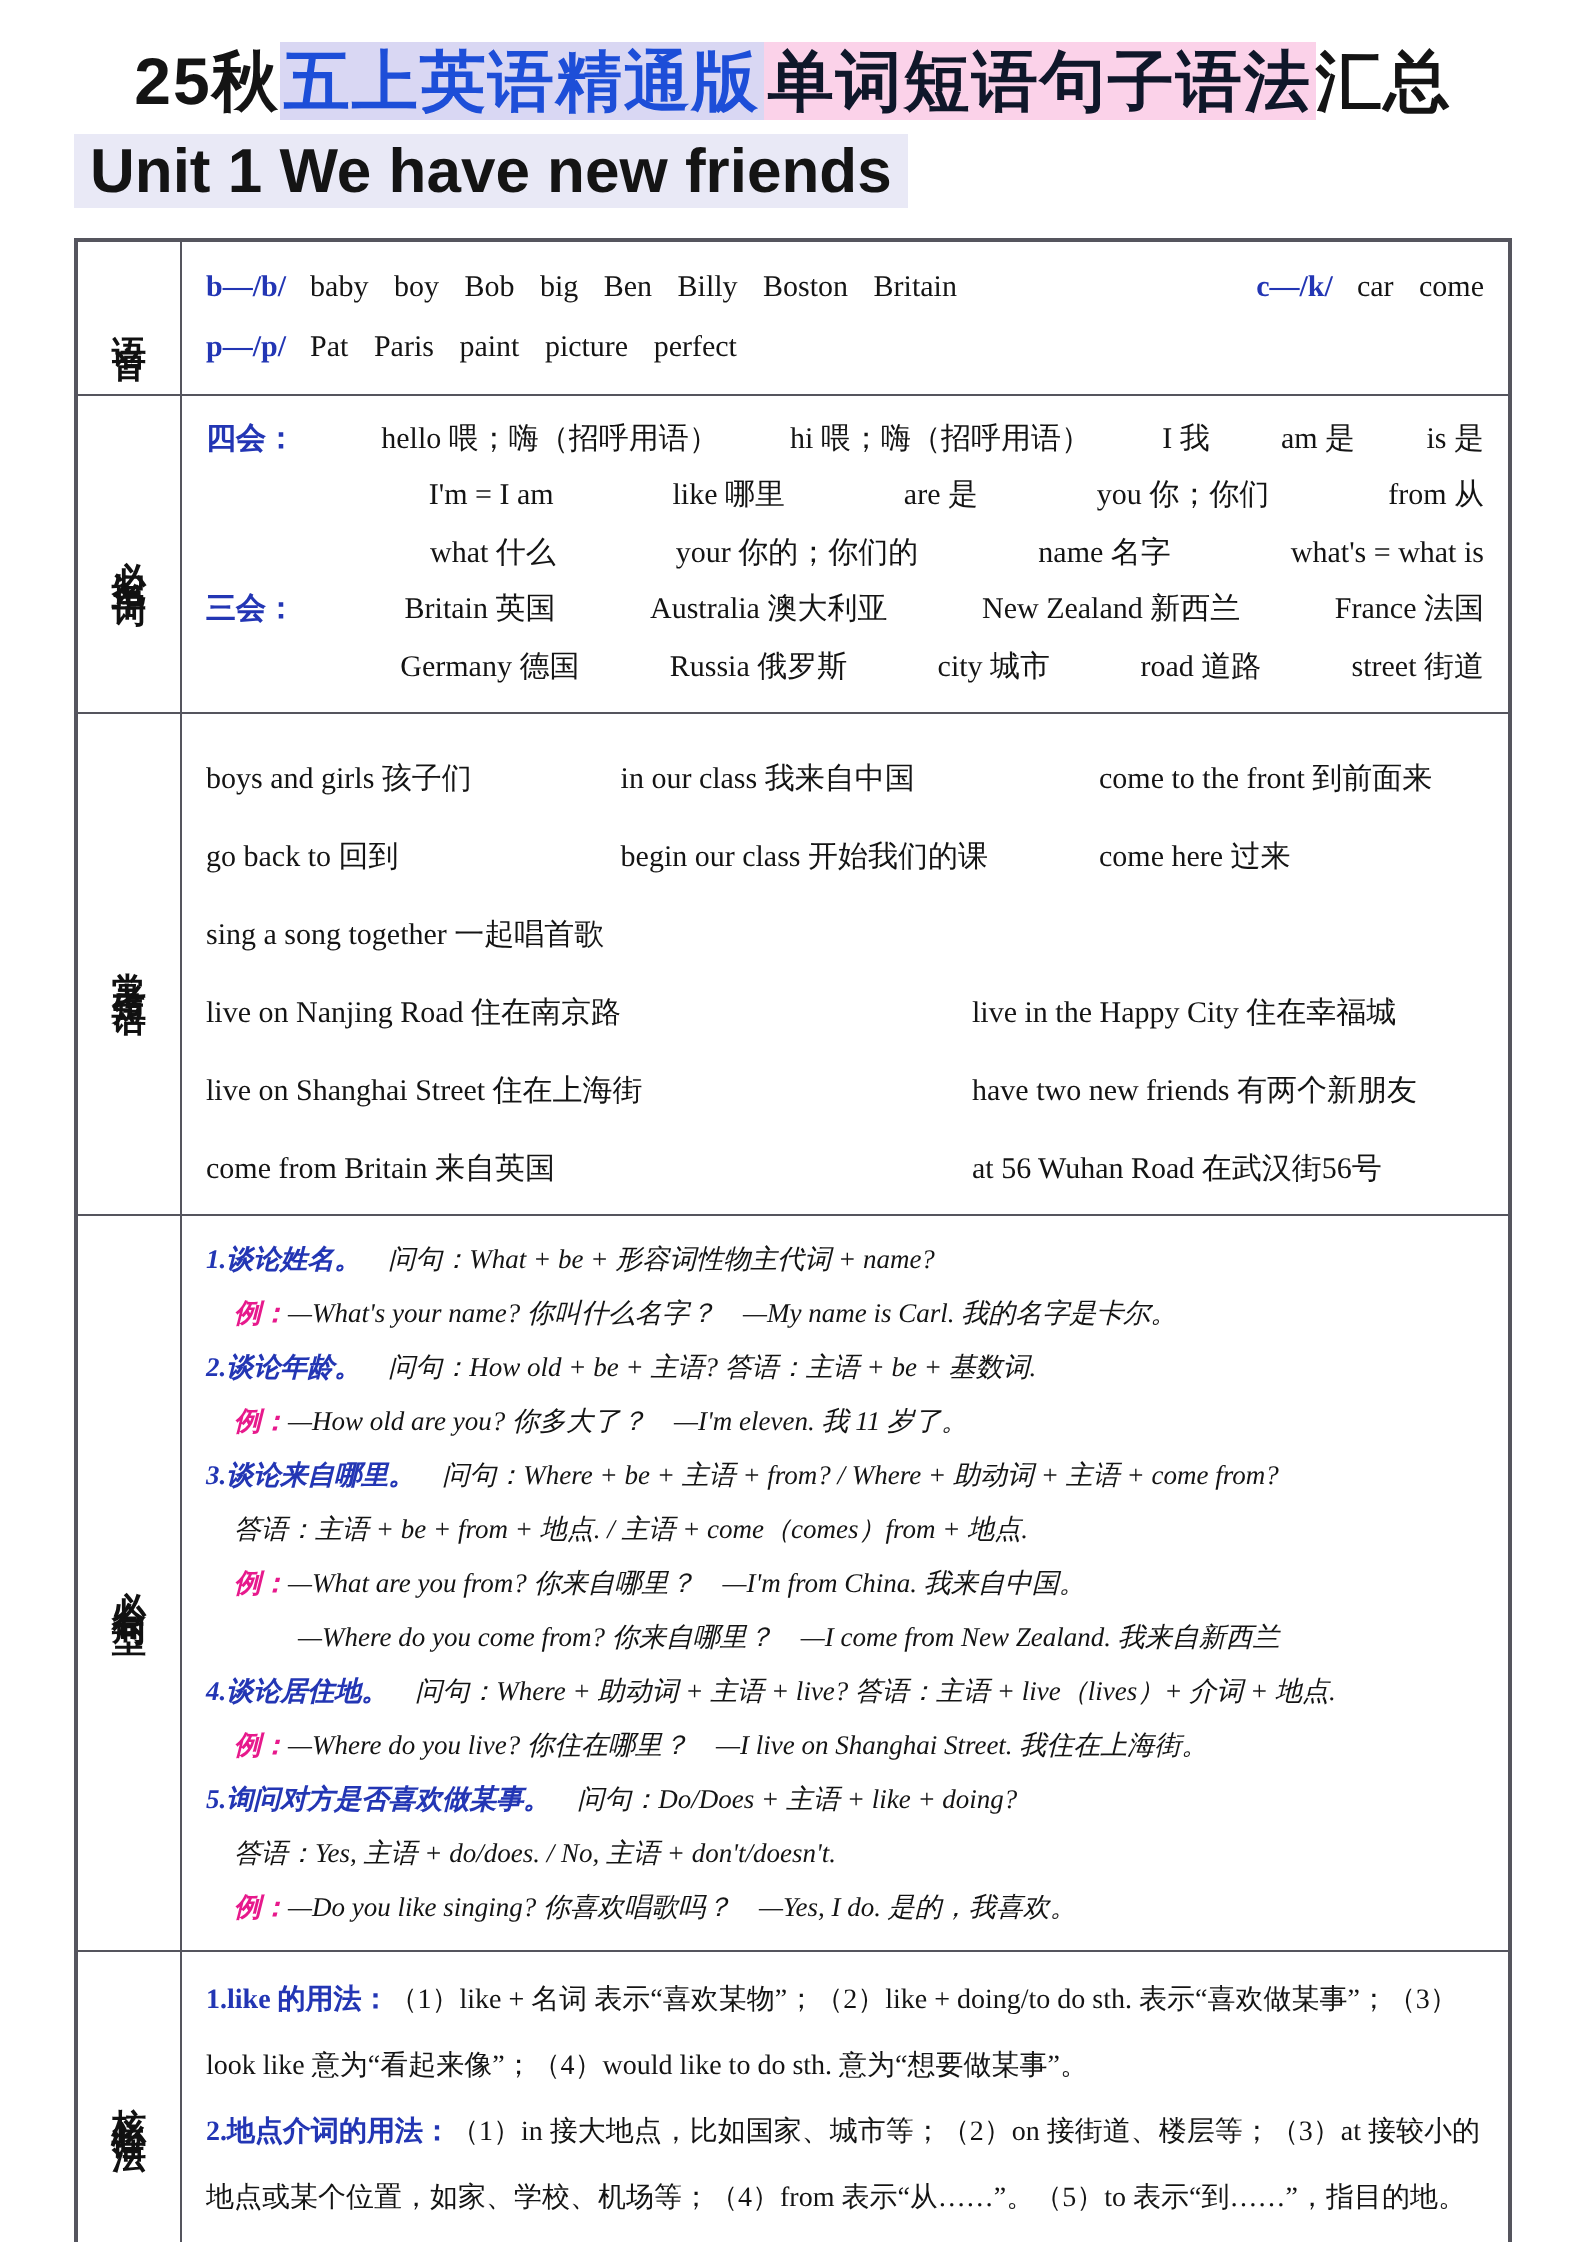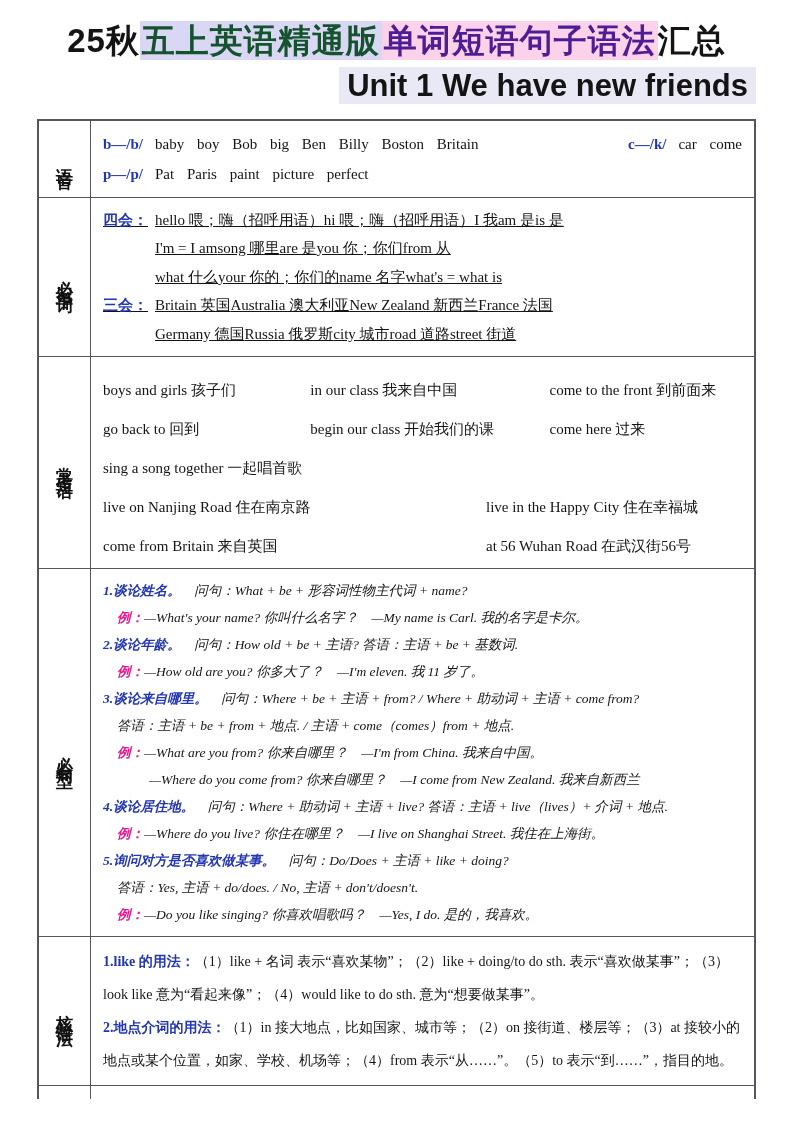--- a/index.html
+++ b/index.html
@@ -15,24 +15,24 @@
   body{
     width:793px;height:1121px;background:#ffffff;color:#141414;
     font-family:"Liberation Serif","DejaVu Serif",serif;
   }
   .page{padding:16px 37px 0 37px;}
   .main-title{
     margin:4px 0 2px 0;text-align:center;
     font-family:"Liberation Sans","DejaVu Sans",sans-serif;
     font-weight:900;font-size:33px;line-height:1.3;letter-spacing:1px;
   }
-  .main-title .hl-blue{color:#14532d;background:var(--lav-bg);padding:1px 2px;}
-  .main-title .hl-pink{color:#4c1d95;background:var(--pink-bg);padding:1px 2px;}
+  .main-title .hl-blue{color:#1d4ed8;background:var(--lav-bg);padding:1px 2px;}
+  .main-title .hl-pink{color:#0f172a;background:var(--pink-bg);padding:1px 2px;}
   .subtitle{
-    margin:2px 0 12px 0;text-align:right;
+    margin:2px 0 12px 0;text-align:left;
     font-family:"Liberation Sans","DejaVu Sans",sans-serif;
     font-weight:800;font-size:31px;line-height:1.35;
   }
   .subtitle span{background:var(--sub-bg);padding:1px 8px;}
   .table{
     border:2px solid var(--border);
     border-bottom:none;
   }
   .row{display:flex;border-top:1.5px solid var(--border);}
   .row:first-child{border-top:none;}
@@ -42,21 +42,21 @@
     font-family:"Liberation Sans","DejaVu Sans",sans-serif;
     font-weight:700;font-size:17px;color:#111;
   }
   .row-label .v{writing-mode:vertical-rl;text-orientation:upright;letter-spacing:5px;line-height:1;}
   .row-content{flex:1;padding:8px 12px;font-size:15px;line-height:28px;min-width:0;}
   .c-blue{color:var(--blue);font-weight:700;}
   .c-pink{color:var(--magenta);font-weight:700;}
   .line{min-height:27px;}
   .line.flex{display:flex;align-items:flex-end;gap:12px;}
   .line.flex .spacer{flex:1;}
-  .line.cols{display:flex;justify-content:flex-start;align-items:baseline;text-decoration:underline;}
+  .line.cols{display:flex;justify-content:space-between;align-items:baseline;}
   .line.cols .lead{width:52px;flex:none;}
   .line.grid{display:grid;column-gap:6px;margin-top:11px;}
   .line.grid.n3{grid-template-columns:31.5% 36.5% auto;}
   .line.grid.n2{grid-template-columns:59% auto;}
   .line.ind1{padding-left:14px;}
   .line.ind2{padding-left:46px;}
   .sec-phonetics .line{word-spacing:9px;}
   .sec-phonetics{line-height:30px;}
   .sec-words{line-height:28.5px;}
   .sec-phrases{line-height:28px;}
@@ -103,21 +103,21 @@
             <span class="c-blue lead">四会：</span>
             <span>hello 喂；嗨（招呼用语）</span>
             <span>hi 喂；嗨（招呼用语）</span>
             <span>I 我</span>
             <span>am 是</span>
             <span>is 是</span>
           </div>
           <div class="line cols">
             <span class="lead"></span>
             <span>I'm = I am</span>
-            <span>song 哪里</span>
+            <span>like 哪里</span>
             <span>are 是</span>
             <span>you 你；你们</span>
             <span>from 从</span>
           </div>
           <div class="line cols">
             <span class="lead"></span>
             <span>what 什么</span>
             <span>your 你的；你们的</span>
             <span>name 名字</span>
             <span>what's = what is</span>
@@ -154,20 +154,24 @@
             <span>go back to 回到</span>
             <span>begin our class 开始我们的课</span>
             <span>come here 过来</span>
           </div>
           <div class="line grid n2">
             <span>sing a song together 一起唱首歌</span>
           </div>
           <div class="line grid n2">
             <span>live on Nanjing Road 住在南京路</span>
             <span>live in the Happy City 住在幸福城</span>
+          </div>
+          <div class="line grid n2">
+            <span>live on Shanghai Street 住在上海街</span>
+            <span>have two new friends 有两个新朋友</span>
           </div>
           <div class="line grid n2">
             <span>come from Britain 来自英国</span>
             <span>at 56 Wuhan Road 在武汉街56号</span>
           </div>
         </div>
     </div>
 
     <div class="row">
       <div class="row-label">

